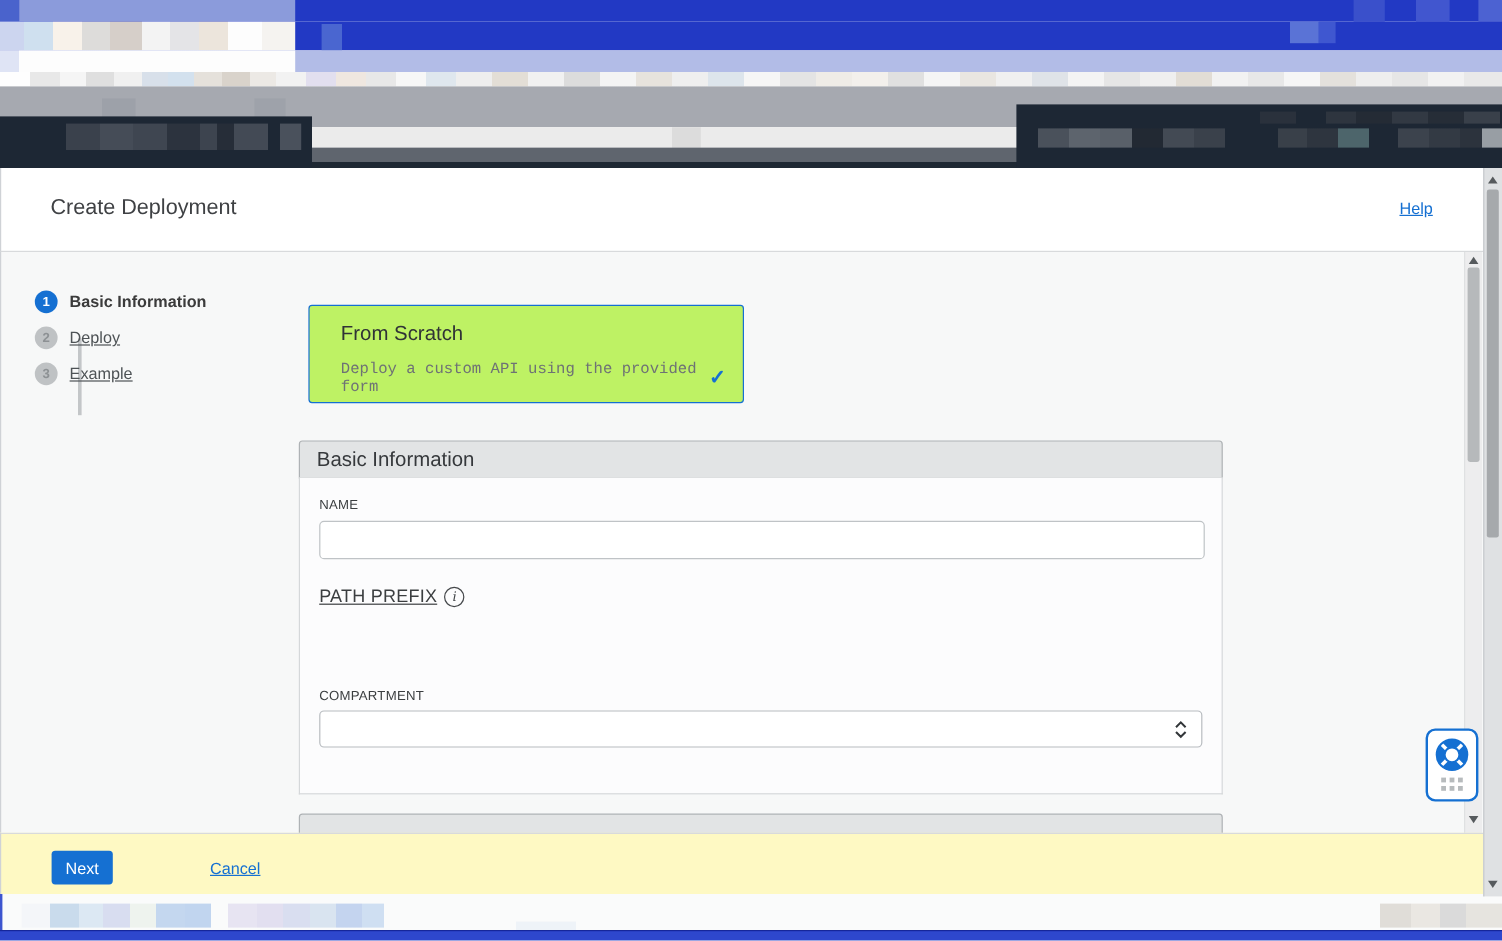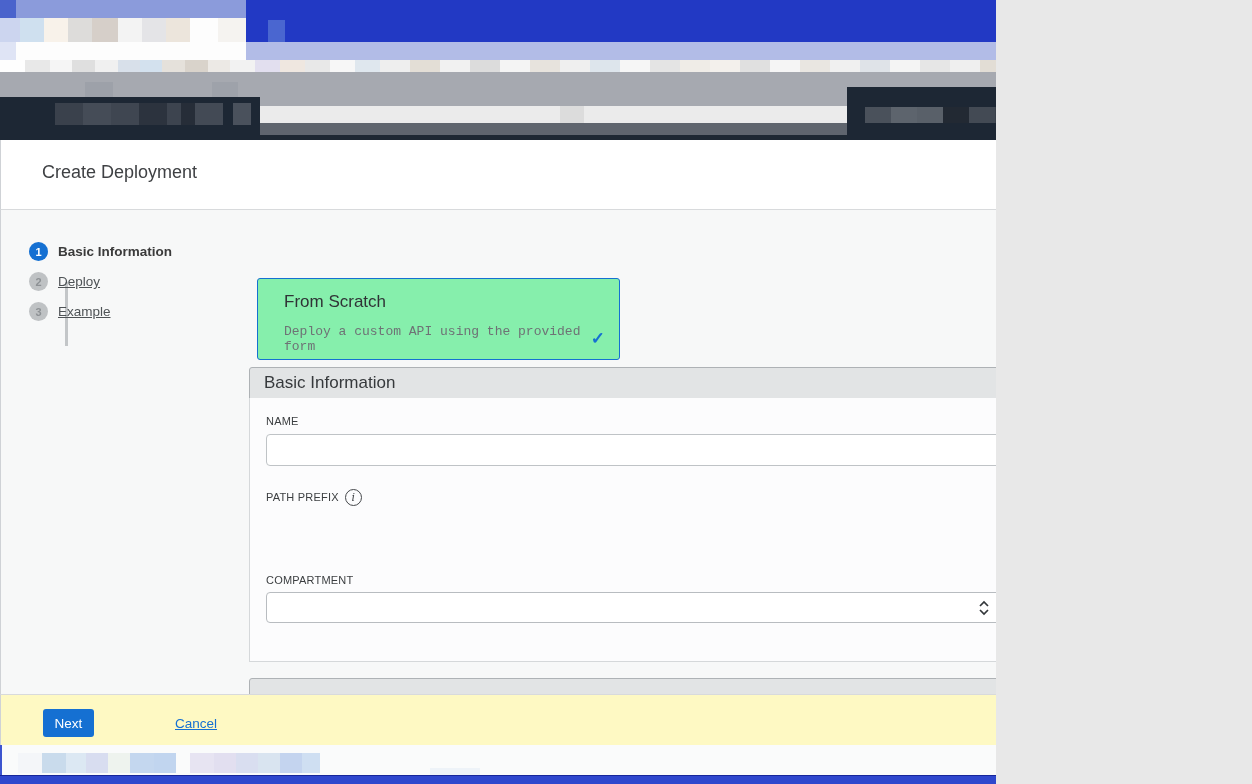--- a/index.html
+++ b/index.html
@@ -1,17 +1,17 @@
 <!DOCTYPE html>
 <html><head>
 <meta charset="utf-8">
 <style>
   html,body{margin:0;padding:0;background:#e8e8e8;}
   #app{
-    position:relative;width:996px;height:784px;overflow:hidden;
+    position:relative;width:1252px;height:784px;overflow:hidden;
     font-family:"Liberation Sans",sans-serif;background:#fff;
     -webkit-font-smoothing:antialiased;
   }
   .abs{position:absolute;}
 
   
   #chrome{left:0;top:0;width:1252px;height:140px;}
   .r1{left:0;top:0;width:1252px;height:18px;background:#2239c4;}
   .r1a{left:0;top:0;width:16px;height:18px;background:#4a63cc;}
   .r1b{left:16px;top:0;width:230px;height:18px;background:#8b9bdb;}
@@ -52,39 +52,39 @@
   .connector{left:36px;top:40px;width:3px;height:64px;background:#c3c6c8;}
   .step{position:absolute;left:0;height:19px;display:flex;align-items:center;}
   .step .circle{width:19px;height:19px;border-radius:50%;background:#bfc2c4;color:#8d9194;font-size:11px;font-weight:bold;display:flex;align-items:center;justify-content:center;flex:0 0 19px;}
   .step.active .circle{background:#1570d2;color:#fff;}
   .step .slabel{margin-left:10px;font-size:13.5px;color:#4e5356;text-decoration:underline;cursor:pointer;}
   .step.active .slabel{font-weight:bold;color:#3b3b3b;text-decoration:none;cursor:default;}
   #step1{top:0;} #step2{top:30px;} #step3{top:60px;}
 
   
   .card{border:1px solid #cdd1d4;border-radius:3px;background:#fff;cursor:pointer;}
-  .card.selected{border-color:#1570d2;background:#86efac;margin-top:24px;}
+  .card.selected{border-color:#1570d2;background:#bef264;}
   #card1{left:256px;top:44px;width:361px;height:80px;}
   #card2{left:632px;top:44px;width:385px;height:80px;}
   .card .ctitle{position:absolute;left:26px;top:13px;font-size:17px;color:#303336;}
   .card .cdesc{position:absolute;left:26px;top:45px;font-size:13px;color:#6e7275;font-family:Liberation Mono, monospace;}
   .card .check{position:absolute;right:14px;bottom:10px;font-size:17px;font-weight:bold;color:#1570d2;display:none;}
   .card.selected .check{display:block;}
 
   
   #panel{left:248px;top:157px;width:770px;height:295px;}
   .phead{position:absolute;left:0;top:0;width:768px;height:30px;background:#e2e4e5;border:1px solid #aeb2b5;border-radius:3px 3px 0 0;display:flex;align-items:center;}
   .phead .ptitle{margin-left:14px;font-size:17px;color:#36393c;}
   .pbody{position:absolute;left:0;top:31px;width:768px;height:263px;background:#fcfcfd;border:1px solid #d5d8da;border-top:none;}
   .flabel{position:absolute;left:16px;font-size:11px;color:#3b3e40;letter-spacing:.2px;}
   .tinput{position:absolute;left:16px;width:722px;height:30px;border:1px solid #bfc3c6;border-radius:4px;background:#fff;font-family:"Liberation Sans",sans-serif;font-size:13px;color:#3f4346;padding:0 7px;outline:none;}
   .tinput::placeholder{color:#9ba1a6;}
   #namelabel{top:17px;} #nameinput{top:36px;}
   #pprow{position:absolute;left:16px;top:89px;height:20px;display:flex;align-items:center;}
-  #pplabel{font-size:11px;color:#3b3e40;letter-spacing:.2px;}
+  #pplabel{font-size:15px;color:#3b3e40;letter-spacing:.2px;text-decoration:underline;}
   .infoicon{margin-left:6px;width:17px;height:17px;border:1.5px solid #44474a;border-radius:50%;display:flex;align-items:center;justify-content:center;font-family:"DejaVu Serif",serif;font-style:italic;font-size:11px;color:#44474a;cursor:pointer;box-sizing:border-box;}
   #ppinput{top:119px;}
   #complabel{top:176px;}
   #compselect{position:absolute;left:16px;top:194px;width:736px;height:31px;border:1px solid #b8bcc0;border-radius:4px;background:#fff;cursor:pointer;box-sizing:border-box;}
   #compselect .chev{position:absolute;right:9px;top:6px;}
 
   
   #panel2{left:248px;top:468px;width:768px;height:16px;background:#e2e4e5;border:1px solid #aeb2b5;border-radius:3px 3px 0 0;}
 
   

